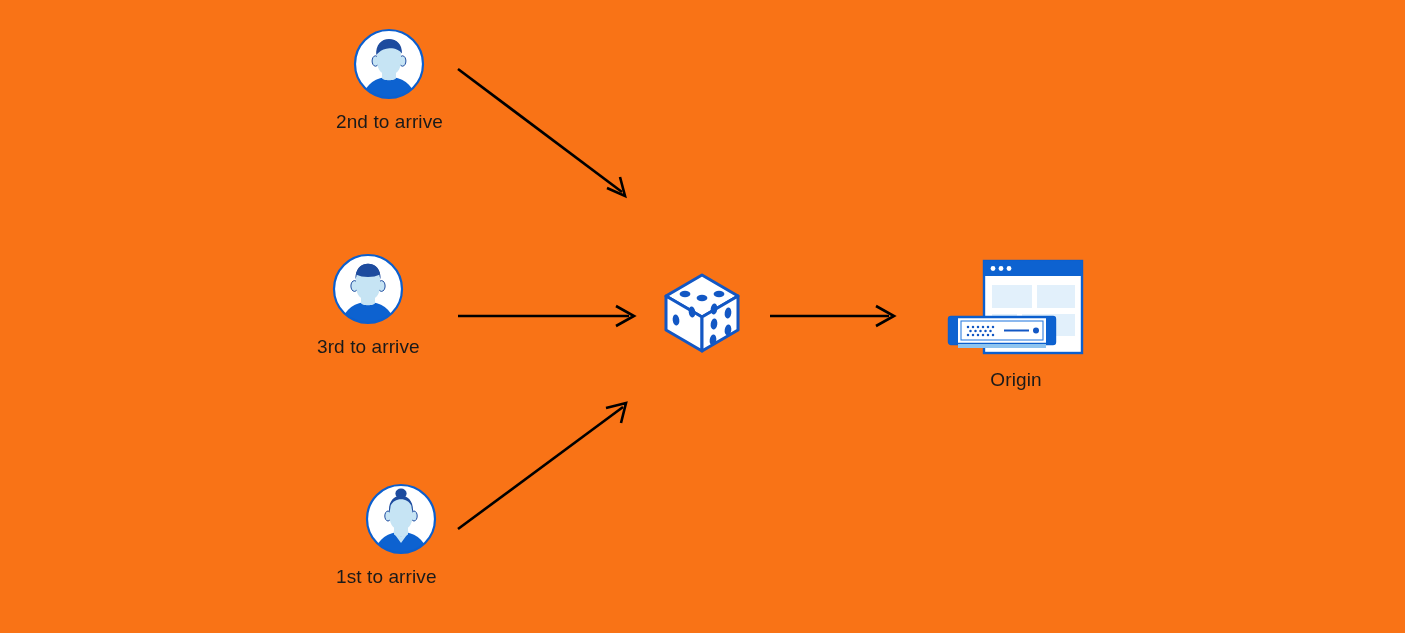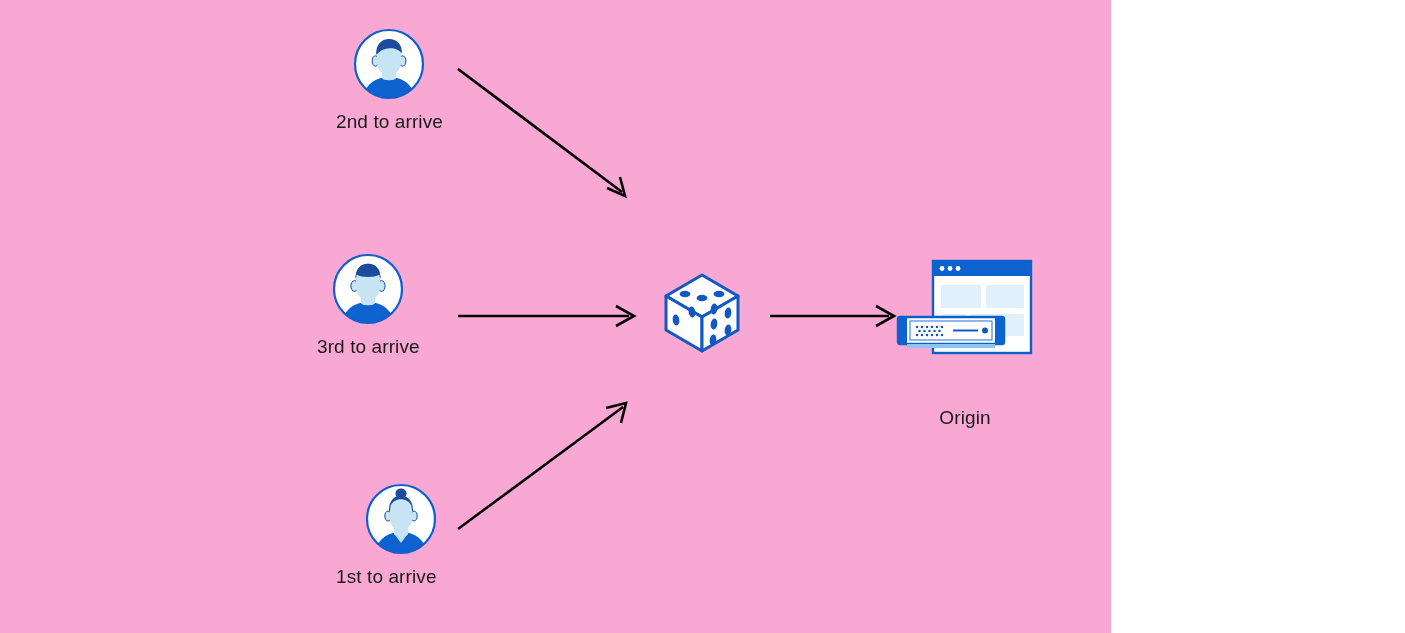--- a/index.html
+++ b/index.html
@@ -9,23 +9,23 @@
     background: #ffffff;
   }
   body {
     font-family: "Liberation Sans", sans-serif;
     width: 1405px;
     height: 633px;
     overflow: hidden;
   }
   #canvas {
     position: relative;
-    width: 1111px;
+    width: 1405px;
     height: 633px;
-    background: #f9a8d4;
+    background: #f97316;
   }
   .node {
     position: absolute;
     display: flex;
     flex-direction: column;
     align-items: center;
   }
   .node-label {
     margin-top: 10px;
     font-size: 19px;
@@ -185,21 +185,21 @@
           <ellipse cx="57" cy="56" rx="3.3" ry="5.6" transform="rotate(8 57 56)"></ellipse>
           <ellipse cx="56" cy="72" rx="3.3" ry="5.6" transform="rotate(8 56 72)"></ellipse>
           <ellipse cx="71" cy="45" rx="3.3" ry="5.6" transform="rotate(8 71 45)"></ellipse>
           <ellipse cx="71" cy="62" rx="3.3" ry="5.6" transform="rotate(8 71 62)"></ellipse>
           <ellipse cx="57" cy="41" rx="3.3" ry="5.6" transform="rotate(8 57 41)"></ellipse>
         </g>
       </svg>
     </div>
   </div>
 
-  <div class="node" style="left:895px; top:258px;gap:38px;">
+  <div class="node" style="left:946px; top:258px;">
     <div class="origin-wrap">
       <svg viewBox="0 0 140 100" width="140" height="100" aria-hidden="true">
 
         <g>
           <rect x="38" y="3" width="98" height="92" fill="#ffffff" stroke="#0b5fce" stroke-width="2.4"></rect>
           <rect x="38" y="3" width="98" height="15" fill="#0d62d0"></rect>
           <circle cx="47" cy="10.5" r="2.4" fill="#ffffff"></circle>
           <circle cx="55" cy="10.5" r="2.4" fill="#ffffff"></circle>
           <circle cx="63" cy="10.5" r="2.4" fill="#ffffff"></circle>
           <rect x="46" y="27" width="40" height="23" fill="#e2f0fb"></rect>

